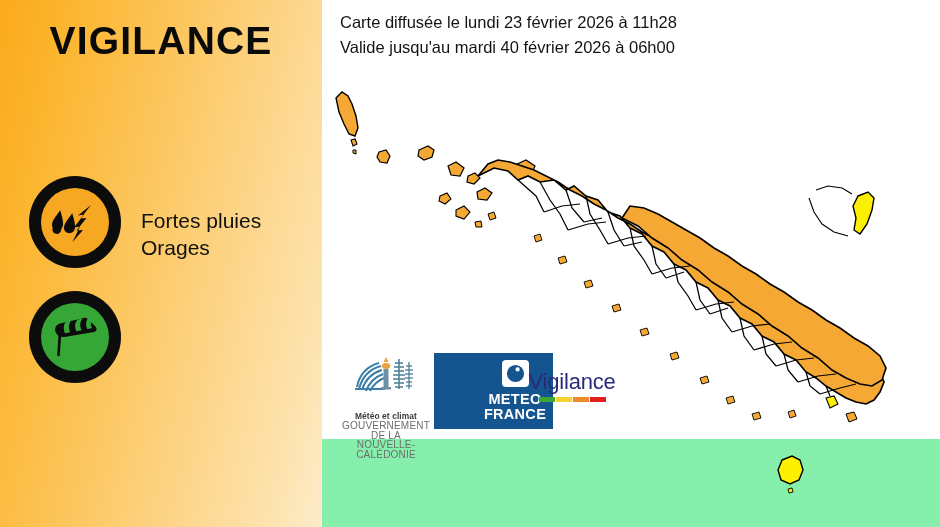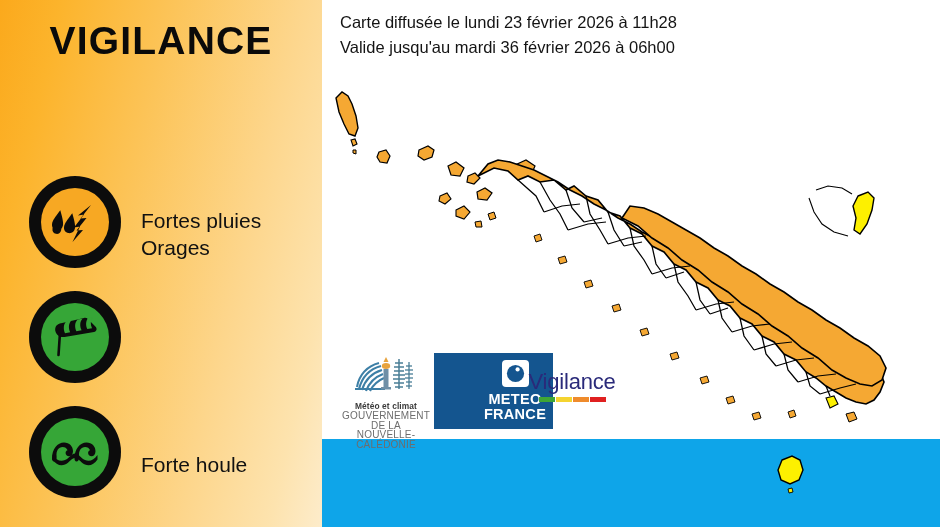--- a/index.html
+++ b/index.html
@@ -13,21 +13,21 @@
     overflow: hidden;
     font-family: "Liberation Sans", sans-serif;
     position: relative;
   }
 
   
   #app {
     width: 940px;
     height: 527px;
     position: relative;
-    background: #0ea5e9;
+    background: #86efac;
   }
 
   
   #sidebar {
     position: absolute;
     left: 0;
     top: 0;
     width: 322px;
     height: 527px;
     background: linear-gradient(100deg, #fbab1f 0%, #fcb429 16%, #fcc257 42%, #fad municipal 0%, #fbd височ 0%);
@@ -128,21 +128,21 @@
     position: absolute;
     left: 8px;
     top: 2px;
     width: 96px;
     text-align: center;
   }
   #logo-nc .nc-name {
     font-size: 8.4px;
     font-weight: bold;
     color: #3b3b3b;
-    margin-top: 4px;
+    margin-top: 14px;
     letter-spacing: 0.1px;
   }
   #logo-nc .nc-sub {
     font-size: 10px;
     color: #6d6d6d;
     line-height: 9.5px;
     letter-spacing: 0.2px;
   }
   #logo-mf {
     position: absolute;
@@ -239,41 +239,29 @@
               <path d="M13 14.5 C9 15.5 7.5 19 8.5 22.5 C9.6 26.4 13 28.6 17.6 28 L47 23 C49.6 22.5 50.4 19.8 48.6 17.8 L41.2 10.2 C40 9 38.6 8.6 37 8.9 Z" fill="#0c0c0c"></path>
 
               <path d="M19.5 12.2 C16.6 14.6 16 19.4 18 24.2 L23.2 23.3 C21.2 18.6 21.6 14.2 24.4 11.4 Z" fill="#36a637"></path>
               <path d="M30.6 10.4 C27.8 13.2 27.4 17.8 29.4 22.2 L34.6 21.3 C32.6 17 32.8 12.7 35.4 9.7 Z" fill="#36a637"></path>
               <path d="M41.4 8.8 C38.8 11.6 38.4 15.9 40.3 20.1 L45 19.3 C43.2 15.3 43.4 11.4 45.8 8.6 Z" fill="#36a637"></path>
             </svg>
           </div>
         </div>
       </div>
 
-      <div class="legend-row">
-        <div class="legend-badge">
-          <div class="legend-disc" id="disc-swell" style="background: rgb(54, 166, 55);">
-            <svg width="56" height="56" viewBox="0 0 56 56">
-              <path d="M5 34.5 C5 25 10.5 18.5 17 18.5 C22.5 18.5 26 22.5 26 27.2 C26 30.2 24.2 32.2 22 32.2 C20 32.2 18.6 30.8 18.6 29 C18.6 27.6 19.4 26.6 20.6 26.3 C19.8 24.2 17.9 23 15.6 23 C11.6 23 8.9 26.8 9.6 32.4 C10 35.4 8.6 37.4 6.9 37.4 C5.7 37.4 5 36.2 5 34.5 Z" fill="#0c0c0c"></path>
-              <path d="M27.5 34.5 C27.5 25 33 18.5 39.5 18.5 C45 18.5 48.5 22.5 48.5 27.2 C48.5 30.2 46.7 32.2 44.5 32.2 C42.5 32.2 41.1 30.8 41.1 29 C41.1 27.6 41.9 26.6 43.1 26.3 C42.3 24.2 40.4 23 38.1 23 C34.1 23 31.4 26.8 32.1 32.4 C32.5 35.4 31.1 37.4 29.4 37.4 C28.2 37.4 27.5 36.2 27.5 34.5 Z" fill="#0c0c0c"></path>
-              <path d="M5.5 35.5 C9 40.5 13.5 42.5 18 40.5 C22.5 38.5 24.5 34 28 34 C31.5 34 33.5 38.5 38 40.5 C42.5 42.5 47 40.5 50.5 35.5 L50.5 31 C47 36 42.5 38 38 36 C33.5 34 31.5 29.5 28 29.5 C24.5 29.5 22.5 34 18 36 C13.5 38 9 36 5.5 31 Z" fill="#0c0c0c"></path>
-            </svg>
-          </div>
-        </div>
-        <div class="legend-label">Forte houle</div>
-      </div>
 
     </div>
   </div>
 
   <div id="map-panel">
 
     <div id="map-dates">
       <div>Carte diffusée le lundi 23 février 2026 à 11h28</div>
-      <div>Valide jusqu'au mardi 36 février 2026 à 06h00</div>
+      <div>Valide jusqu'au mardi 40 février 2026 à 06h00</div>
     </div>
 
     <div id="map-svg-wrap">
       <svg width="618" height="527" viewBox="0 0 618 527">
 
         <g>
           <path d="M14 98 L20 92 L26 96 L30 104 L34 116 L36 128 L33 136 L27 134 L22 124 L17 112 Z" fill="#f5a833" stroke="#000" stroke-width="1.4"></path>
           <path d="M29 140 L33 139 L35 144 L31 146 Z" fill="#f5a833" stroke="#000" stroke-width="1.1"></path>
           <path d="M31 150 L34 150 L34 154 L31 153 Z" fill="#f5a833" stroke="#000" stroke-width="1"></path>
           <path d="M57 152 L64 150 L68 156 L65 163 L58 162 L55 157 Z" fill="#f5a833" stroke="#000" stroke-width="1.2"></path>

